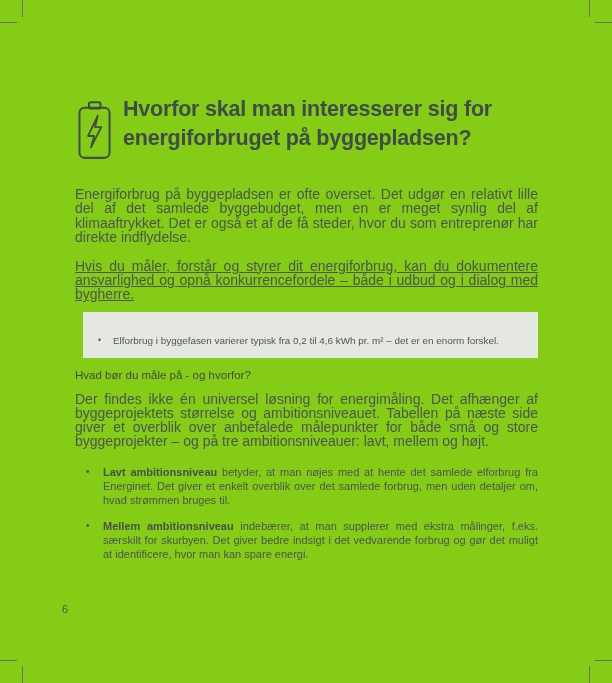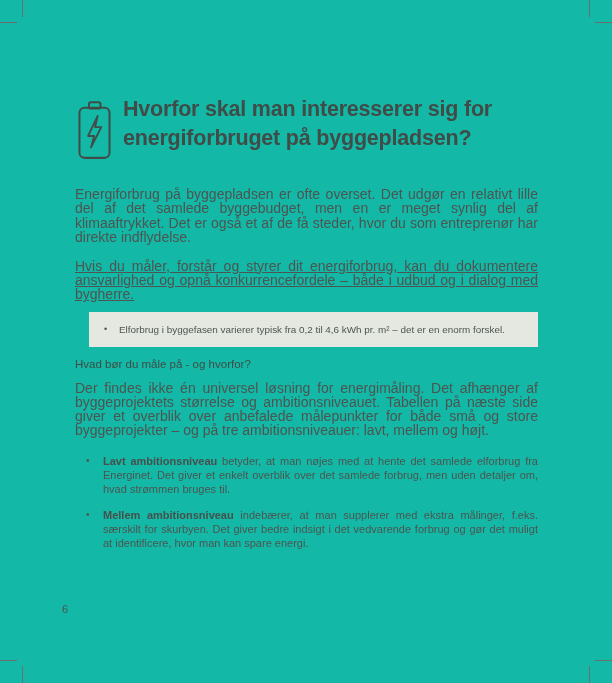--- a/index.html
+++ b/index.html
@@ -1,20 +1,20 @@
 <!DOCTYPE html>
 <html lang="da"><head>
 <meta charset="utf-8">
 <style>
   html, body { margin: 0; padding: 0; background: #ffffff; }
   .page {
     position: relative;
     width: 612px;
     height: 683px;
-    background: #14b8a6;
+    background: #84cc16;
     font-family: "Liberation Sans", sans-serif;
     color: #4c5551;
     overflow: hidden;
   }
   
   .crop { position: absolute; background: #6e6e6e; }
   .crop.v { width: 1px; height: 17px; }
   .crop.h { width: 17px; height: 1px; }
   .crop.tl-v { left: 22px; top: 0; }
   .crop.tl-h { left: 0; top: 22px; }
@@ -52,22 +52,22 @@
     margin: 0 0 14.5px 0;
     font-size: 14px;
     line-height: 14.3px;
     text-align: justify;
     color: #4c5551;
   }
   p.body.last { margin-bottom: 10px; text-decoration: underline; }
 
   .highlight-box {
     background: #e5e8e0;
-    padding: 11px 18px 11px 14px;
-    margin: 0 0 10px 14px;
+    padding: 22px 18px 11px 14px;
+    margin: 0 0 10px 8px;
   }
   .highlight-box ul { list-style: none; margin: 0; padding: 0; }
   .highlight-box li {
     position: relative;
     padding-left: 16px;
     font-size: 9.9px;
     line-height: 13px;
     color: #4c5551;
     margin-bottom: 11px;
   }

